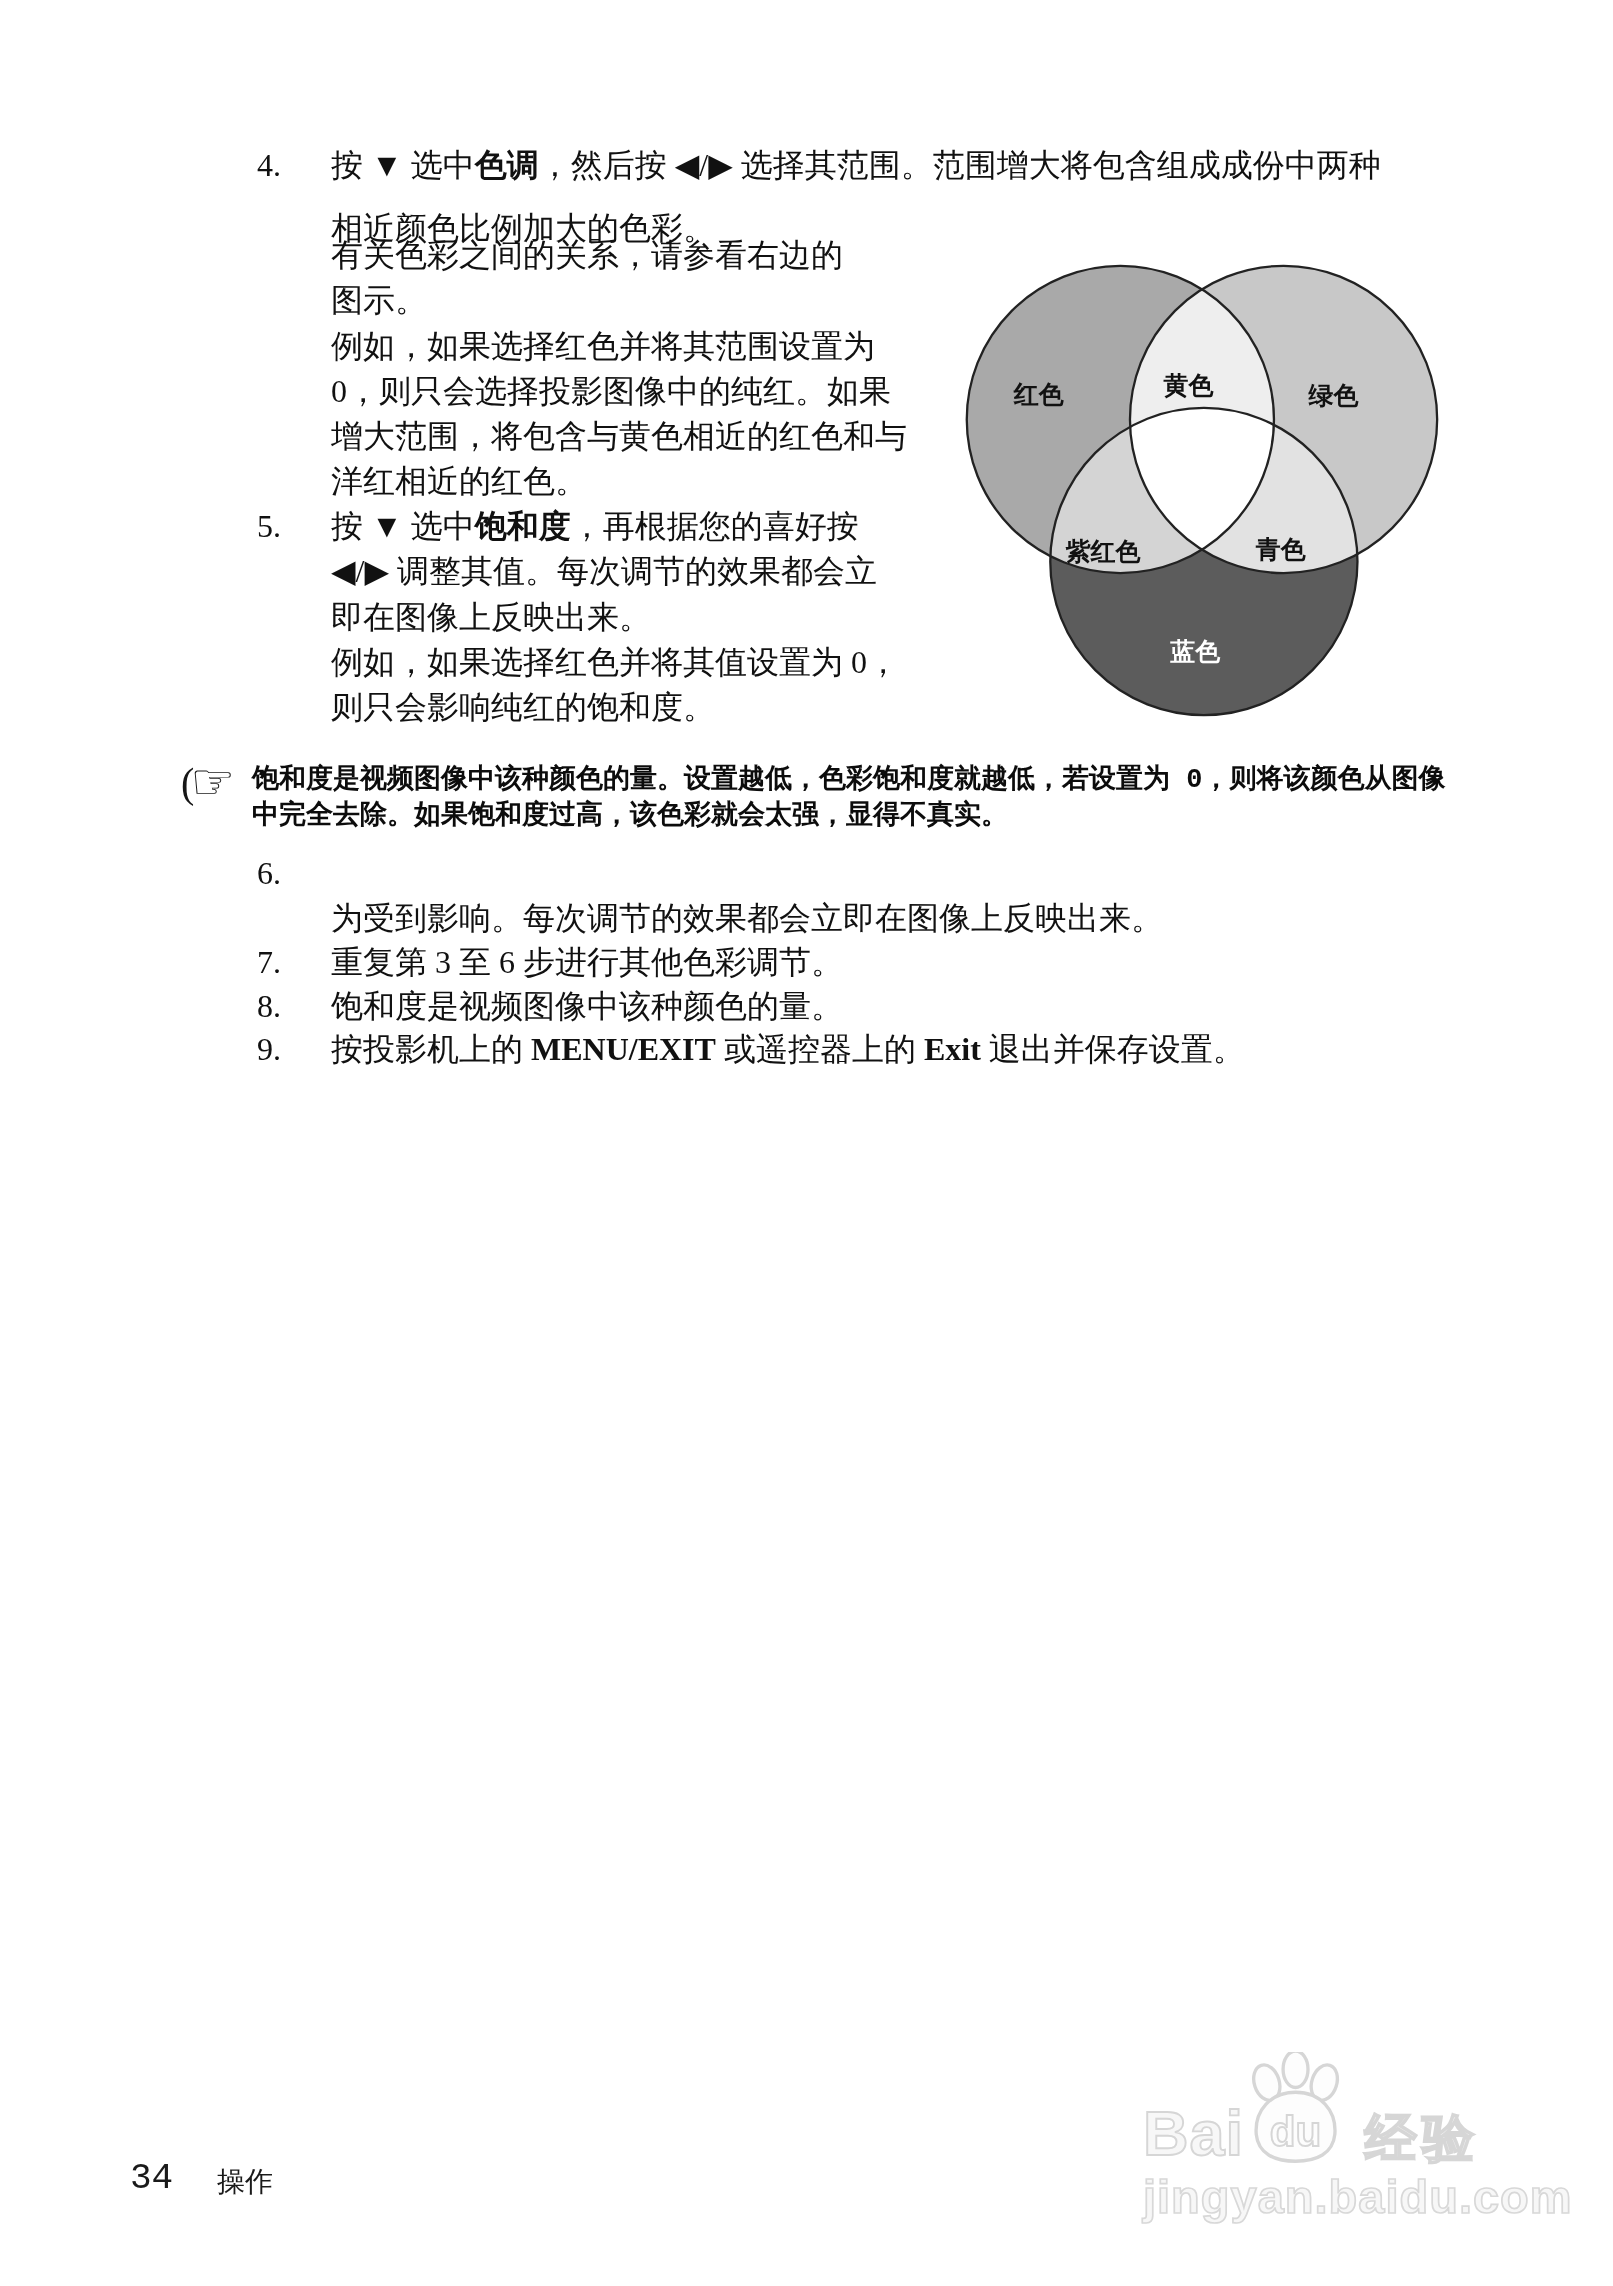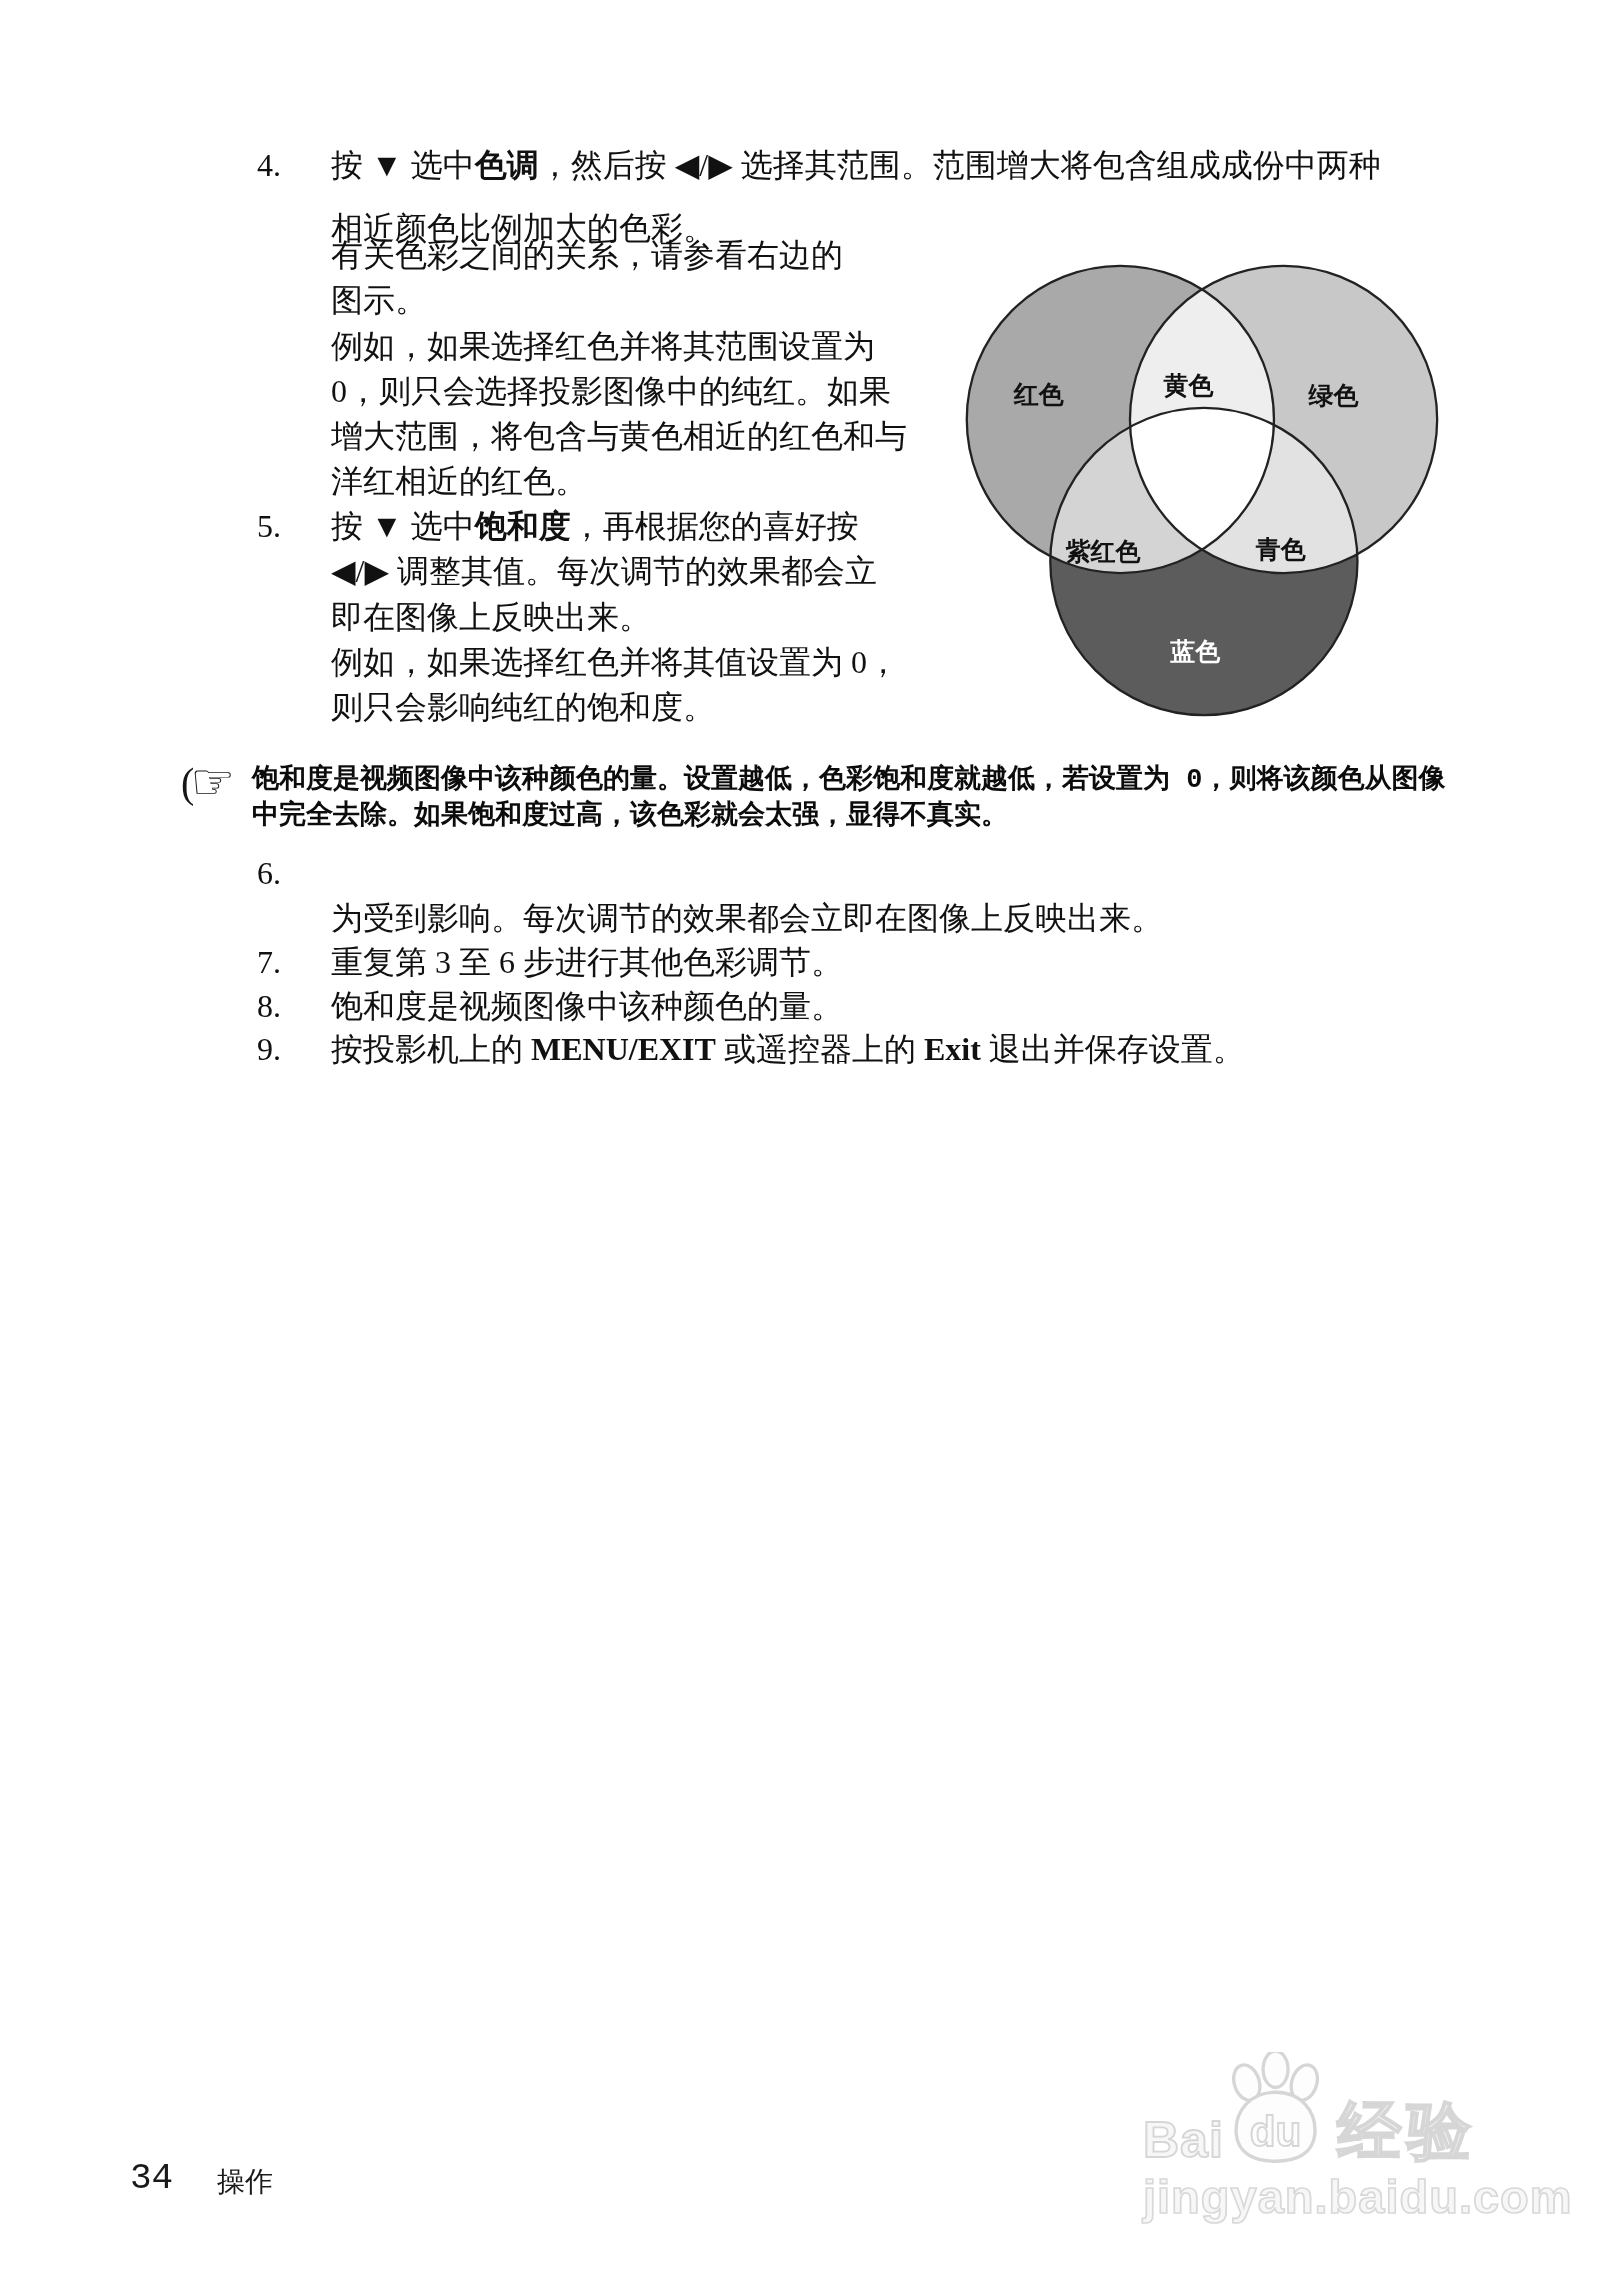--- a/index.html
+++ b/index.html
@@ -18,22 +18,22 @@
   .venn{position:absolute;left:961px;top:256px;width:480px;height:469px;}
   .venn text{font-family:"Liberation Sans","DejaVu Sans",sans-serif;font-weight:bold;font-size:26px;}
   .footer-num{position:absolute;left:130px;top:2158px;font-size:36px;
               font-family:Liberation Mono, monospace;color:#1a1a1a;}
   .footer-sec{position:absolute;left:217px;top:2163px;font-size:28px;font-weight:normal;
               font-family:"Liberation Sans","DejaVu Sans",sans-serif;color:#1a1a1a;}
   .watermark{position:absolute;left:1143px;top:2052px;width:403px;
              font-family:"Liberation Sans","DejaVu Sans",sans-serif;}
   .wm-row1{display:flex;align-items:flex-end;}
   .wm-text{color:#f7f7f7;-webkit-text-stroke:1.9px #d6d6d6;font-weight:bold;}
-  .wm-bai{font-size:50px;line-height:1;letter-spacing:1px;}
-  .wm-cn{font-size:64px;line-height:1.05;letter-spacing:5.8px;margin-left:6px;}
+  .wm-bai{font-size:63px;line-height:1;letter-spacing:1px;}
+  .wm-cn{font-size:52px;line-height:1.05;letter-spacing:5.8px;margin-left:13px;}
   .wm-url{color:#f7f7f7;-webkit-text-stroke:1.7px #d8d8d8;font-weight:bold;
           font-size:47px;line-height:1;margin-top:8px;letter-spacing:1px;}
   .paw{margin:0 -3.8px -1.9px -5.8px;}
 </style>
 </head>
 <body>
 
 <div class="page">
 
   <div class="stepnum" style="top:147px">4.</div>

